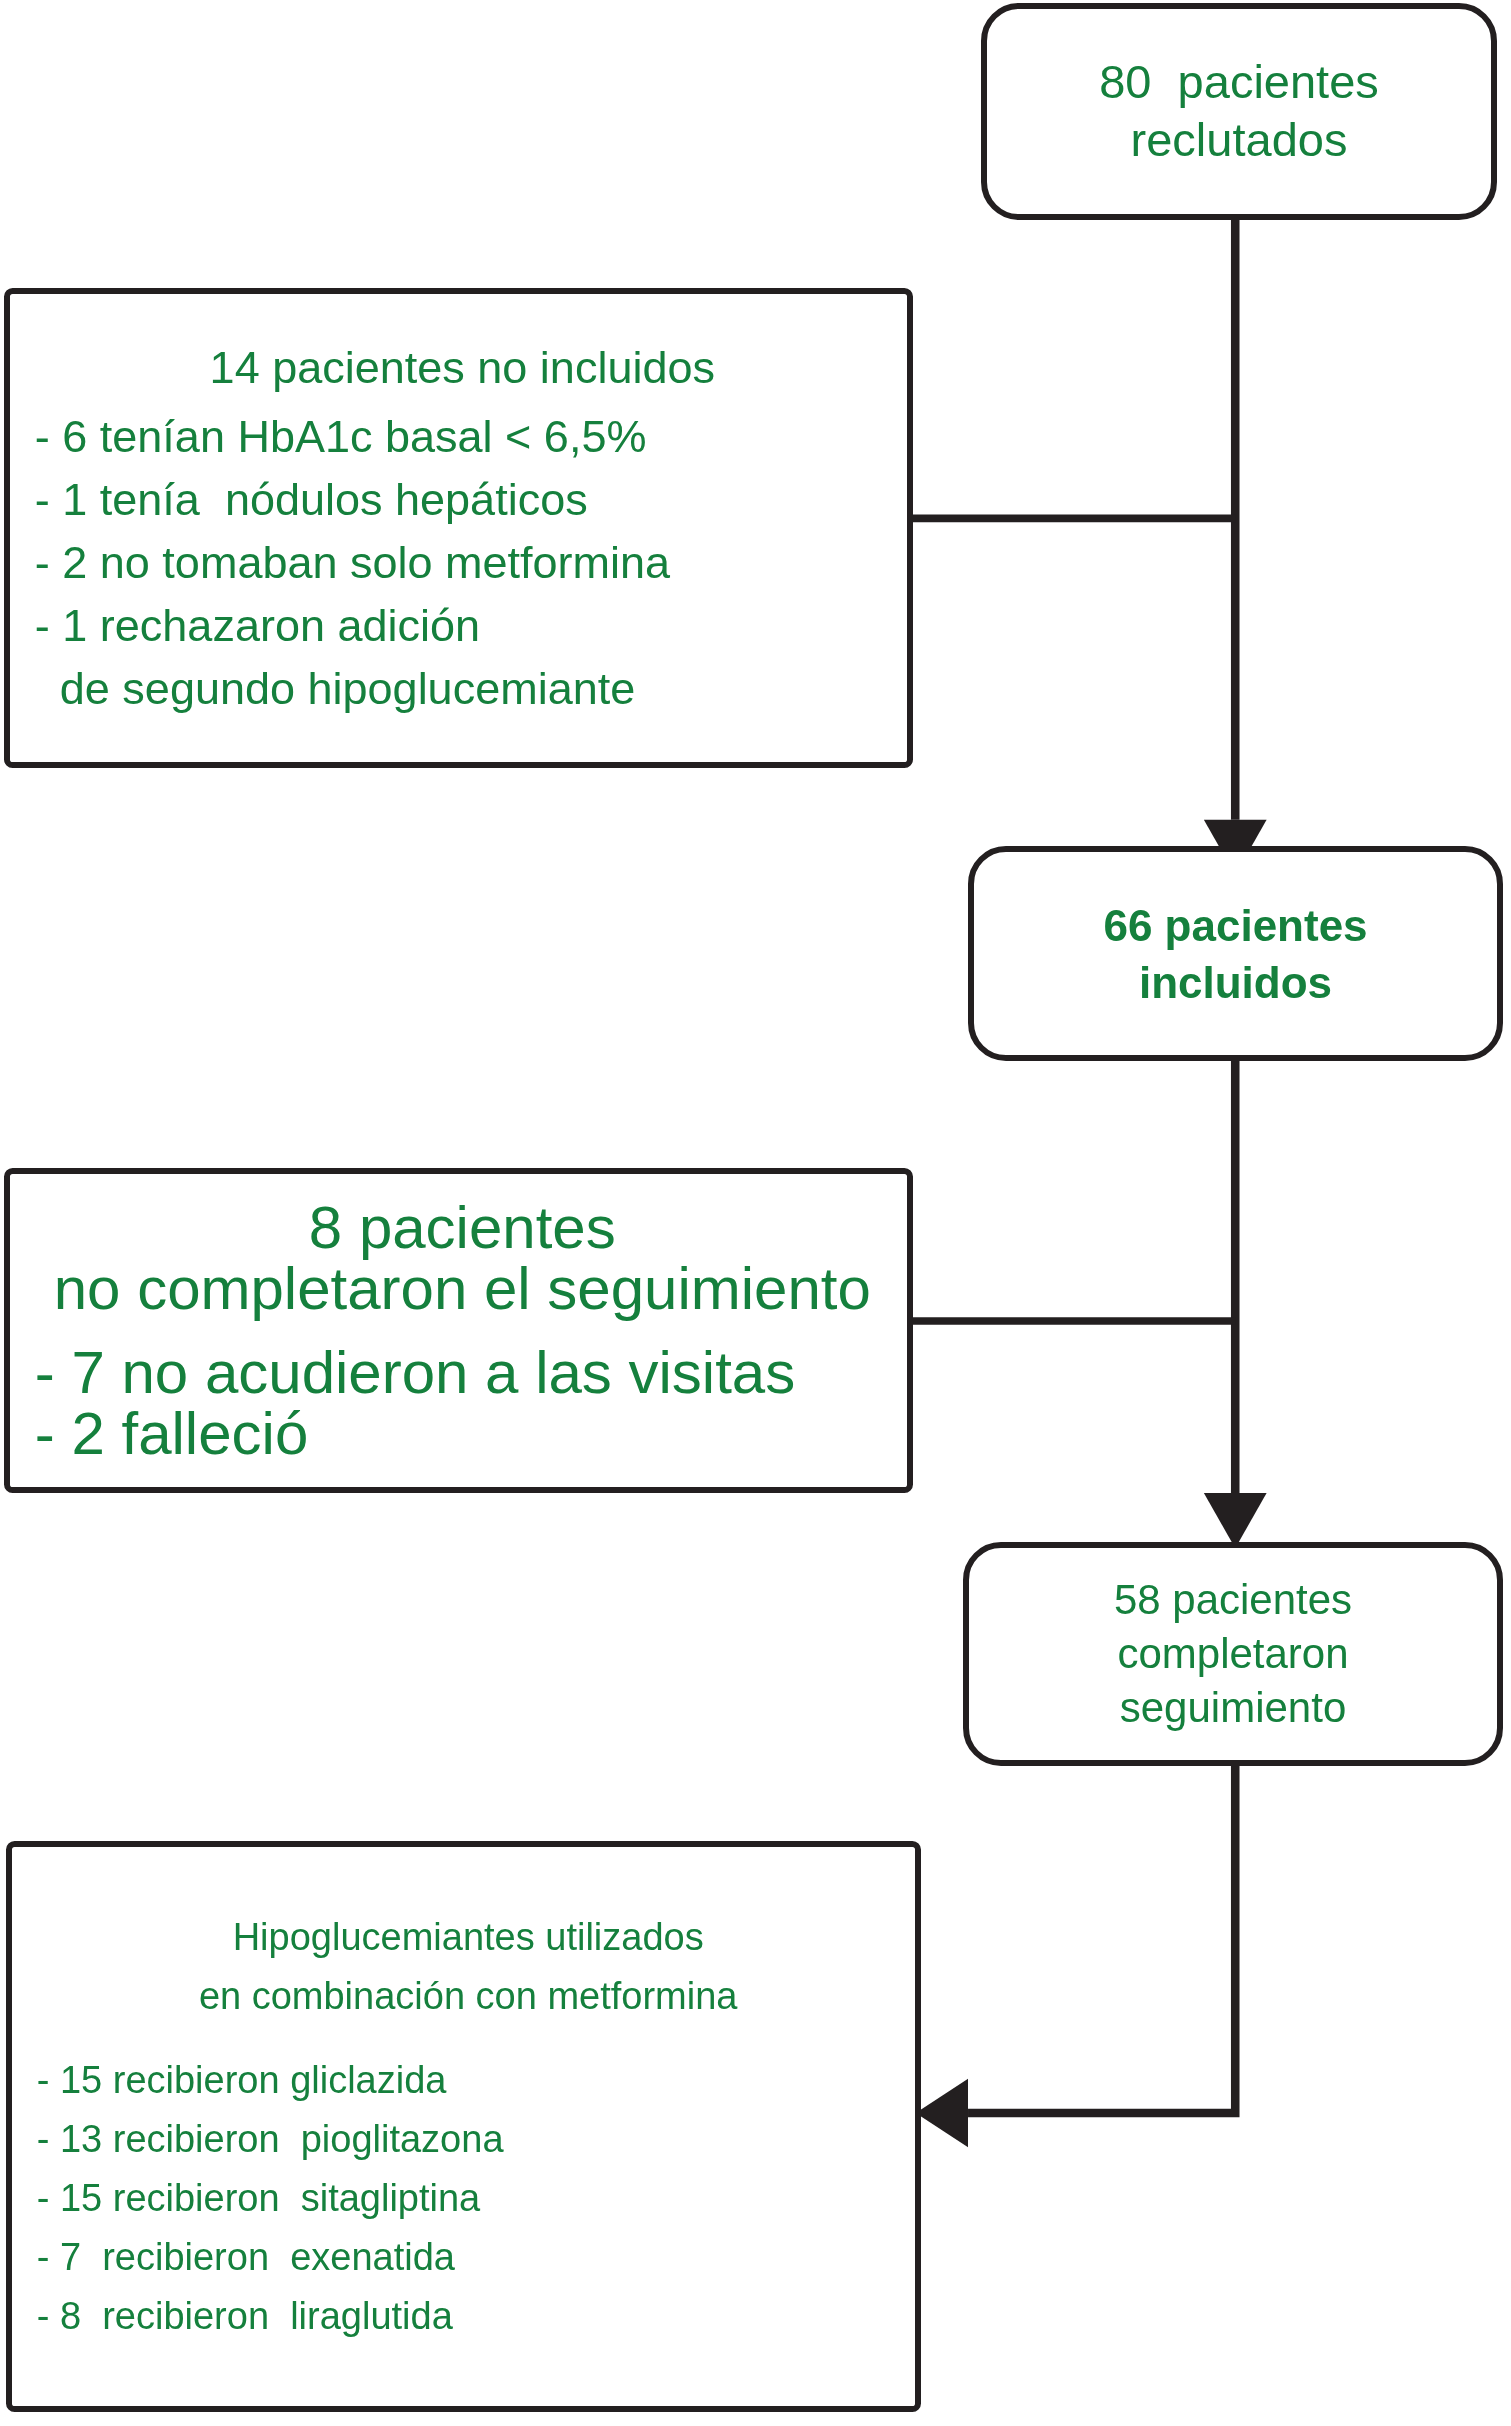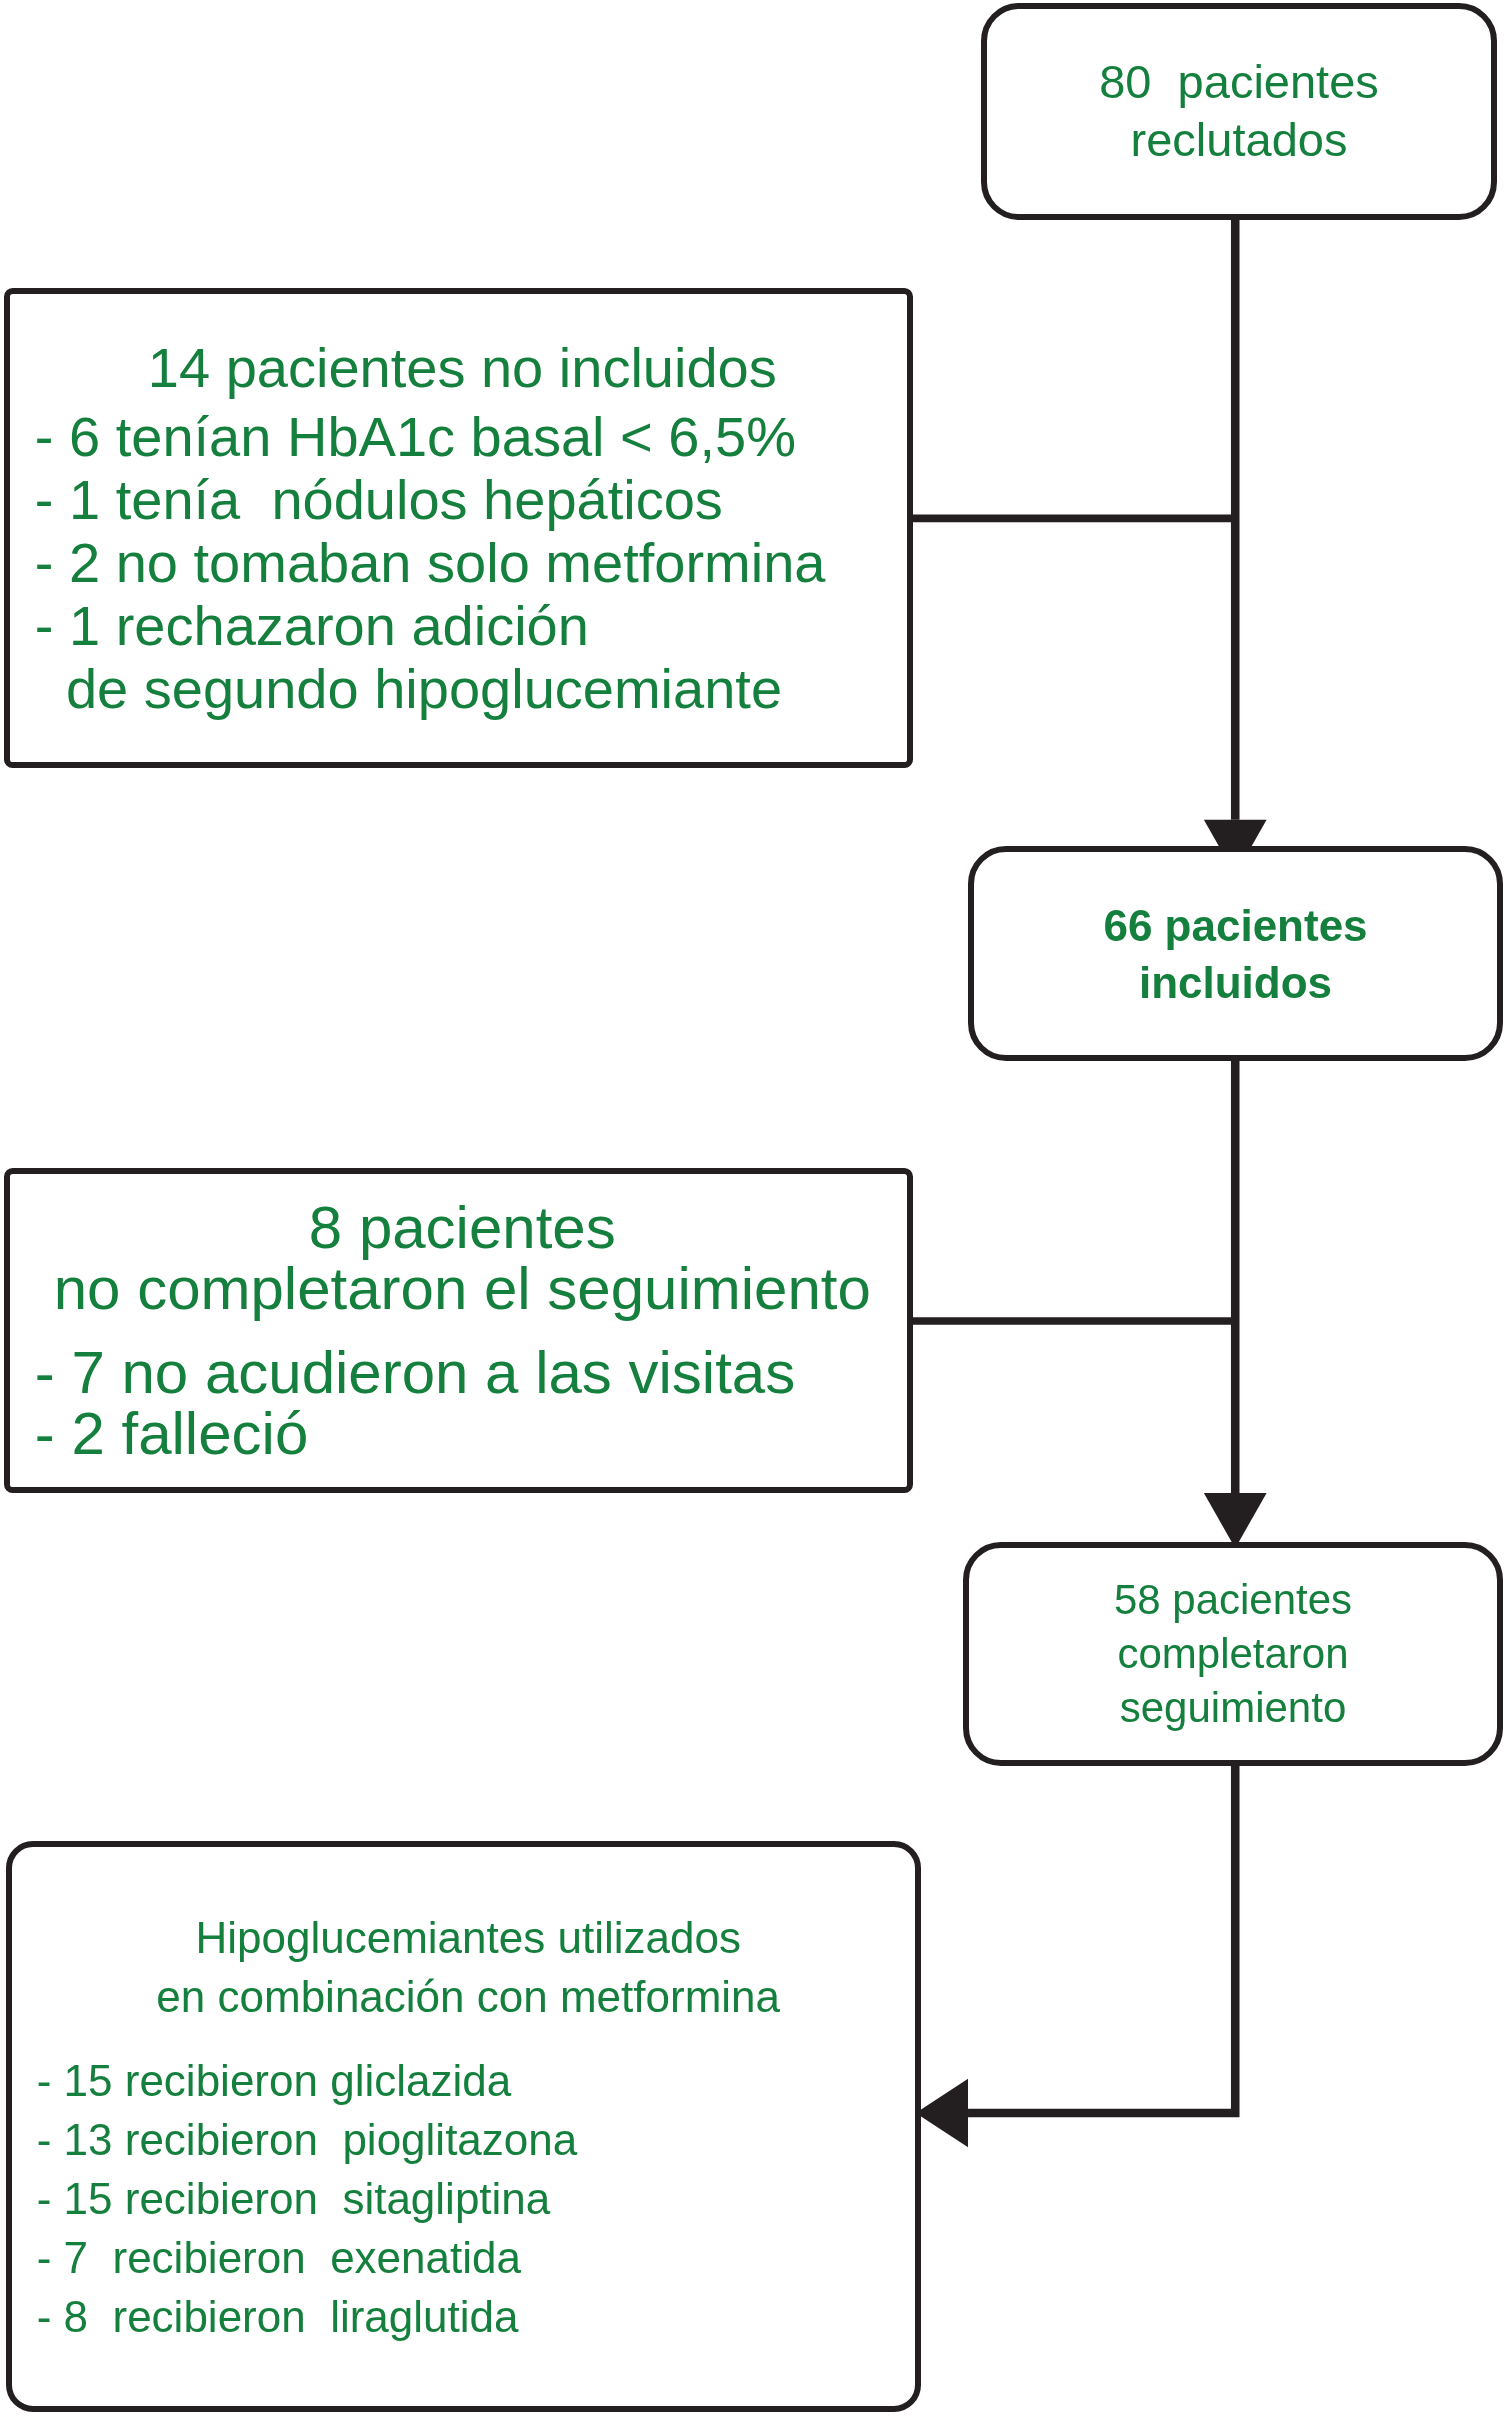--- a/index.html
+++ b/index.html
@@ -58,21 +58,21 @@
   #node-recruited {
     left: 981px; top: 2.9px;
     width: 516px; height: 217px;
     font-size: 47px;
     line-height: 58px;
   }
   
   #node-excluded {
     left: 3.8px; top: 288px;
     width: 909px; height: 480px;
-    font-size: 56px;
+    font-size: 45px;
     line-height: 63px;
     padding: 7.6px 17px 7.6px 25px;
   }
   #node-excluded .title-line { margin-bottom: 5.7px; }
   
   #node-included {
     left: 968px; top: 846px;
     width: 535px; height: 215px;
     font-size: 44px;
     line-height: 57px;
@@ -91,24 +91,23 @@
   #node-completed {
     left: 963px; top: 1542px;
     width: 540px; height: 224px;
     font-size: 42px;
     line-height: 54px;
   }
   
   #node-drugs {
     left: 5.7px; top: 1841px;
     width: 915px; height: 571px;
-    font-size: 44px;
+    font-size: 38px;
     line-height: 59px;
     padding: 9.5px 15px 9.5px 25px;
-    border-radius: 27px;
   }
   #node-drugs .title-block { margin-bottom: 25px; }
 </style>
 </head>
 <body>
 
 <div id="page">
 
   <svg id="flow-svg" viewBox="0 0 1589 2551" xmlns="http://www.w3.org/2000/svg">
 

